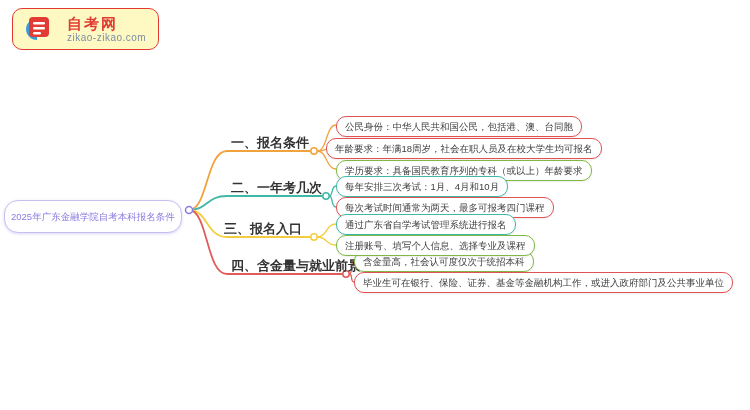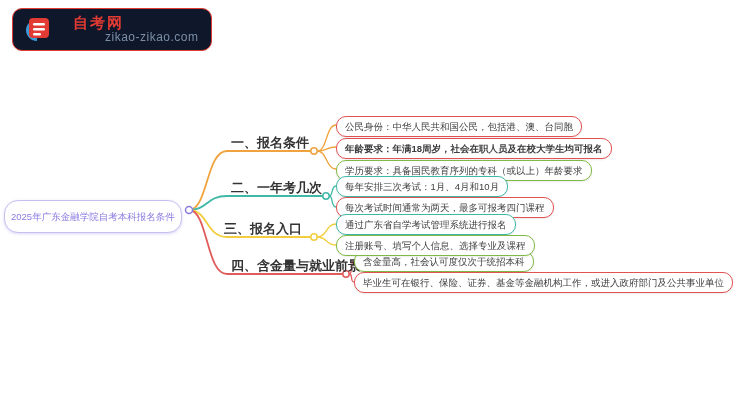--- a/index.html
+++ b/index.html
@@ -8,27 +8,27 @@
     background:#ffffff;
     font-family:"Liberation Sans","DejaVu Sans",sans-serif;
   }
   .stage{position:absolute;inset:0;}
   svg.links{position:absolute;left:0;top:0;z-index:1;}
   svg.links path{fill:none;stroke-linecap:round;}
 
   
   .logo{
     position:absolute;left:12px;top:8px;z-index:3;
-    display:flex;align-items:center;gap:22px;
+    display:flex;align-items:center;gap:16px;
     border:1.5px solid #e23b33;border-radius:10px;
-    padding:5px 12px 5px 8px;background:#0f172a;
+    padding:5px 12px 5px 8px;background:#fef9c3;
   }
   .logo-text{display:flex;flex-direction:column;line-height:1.15;}
   .brand-name{font-size:15px;font-weight:bold;letter-spacing:2px;}
-  .brand-domain{font-size:12px;color:#7b8ea6;letter-spacing:.5px;margin-left:32px;}
+  .brand-domain{font-size:10px;color:#7b8ea6;letter-spacing:.5px;}
 
   
   .node{
     position:absolute;z-index:2;background:#fff;
     border:1px solid #999;border-radius:10px;
     padding:3px 8px;font-size:9.5px;line-height:13px;color:#3d3d3d;
     white-space:nowrap;box-shadow:0 1px 2px rgba(0,0,0,.08);
   }
   .root-node{
     left:4px;top:200px;border-radius:14px;padding:9px 6px;
@@ -88,21 +88,21 @@
   </div>
 
   <div class="node root-node" style="color: rgb(138, 123, 224); border-color: rgb(201, 190, 240);">2025年广东金融学院自考本科报名条件</div>
 
   <div class="branch-label" style="left:231px;top:136px;">一、报名条件</div>
   <div class="branch-label" style="left:231px;top:181px;">二、一年考几次</div>
   <div class="branch-label" style="left:224px;top:222px;">三、报名入口</div>
   <div class="branch-label" style="left:231px;top:259px;">四、含金量与就业前景</div>
 
   <div class="node" style="left: 336px; top: 116px; border-color: rgb(226, 82, 82);">公民身份：中华人民共和国公民，包括港、澳、台同胞</div>
-  <div class="node" style="left: 336px; top: 138px; border-color: rgb(226, 82, 82); font-weight: bold;">年龄要求：年满18周岁，社会在职人员及在校大学生均可报名</div>
+  <div class="node" style="left: 326px; top: 138px; border-color: rgb(226, 82, 82);">年龄要求：年满18周岁，社会在职人员及在校大学生均可报名</div>
   <div class="node" style="left: 336px; top: 160px; border-color: rgb(127, 185, 67);">学历要求：具备国民教育序列的专科（或以上）年龄要求</div>
 
   <div class="node" style="left: 336px; top: 176px; border-color: rgb(63, 184, 166); text-align: center;">每年安排三次考试：1月、4月和10月</div>
   <div class="node" style="left: 336px; top: 197px; border-color: rgb(226, 82, 82);">每次考试时间通常为两天，最多可报考四门课程</div>
 
   <div class="node" style="left: 336px; top: 214px; border-color: rgb(63, 184, 166);">通过广东省自学考试管理系统进行报名</div>
   <div class="node" style="left: 354px; top: 251px; border-color: rgb(127, 185, 67);">含金量高，社会认可度仅次于统招本科</div>
 
   <div class="node" style="left: 336px; top: 235px; border-color: rgb(127, 185, 67);">注册账号、填写个人信息、选择专业及课程</div>
   <div class="node" style="left: 354px; top: 272px; border-color: rgb(226, 82, 82);">毕业生可在银行、保险、证券、基金等金融机构工作，或进入政府部门及公共事业单位</div>

